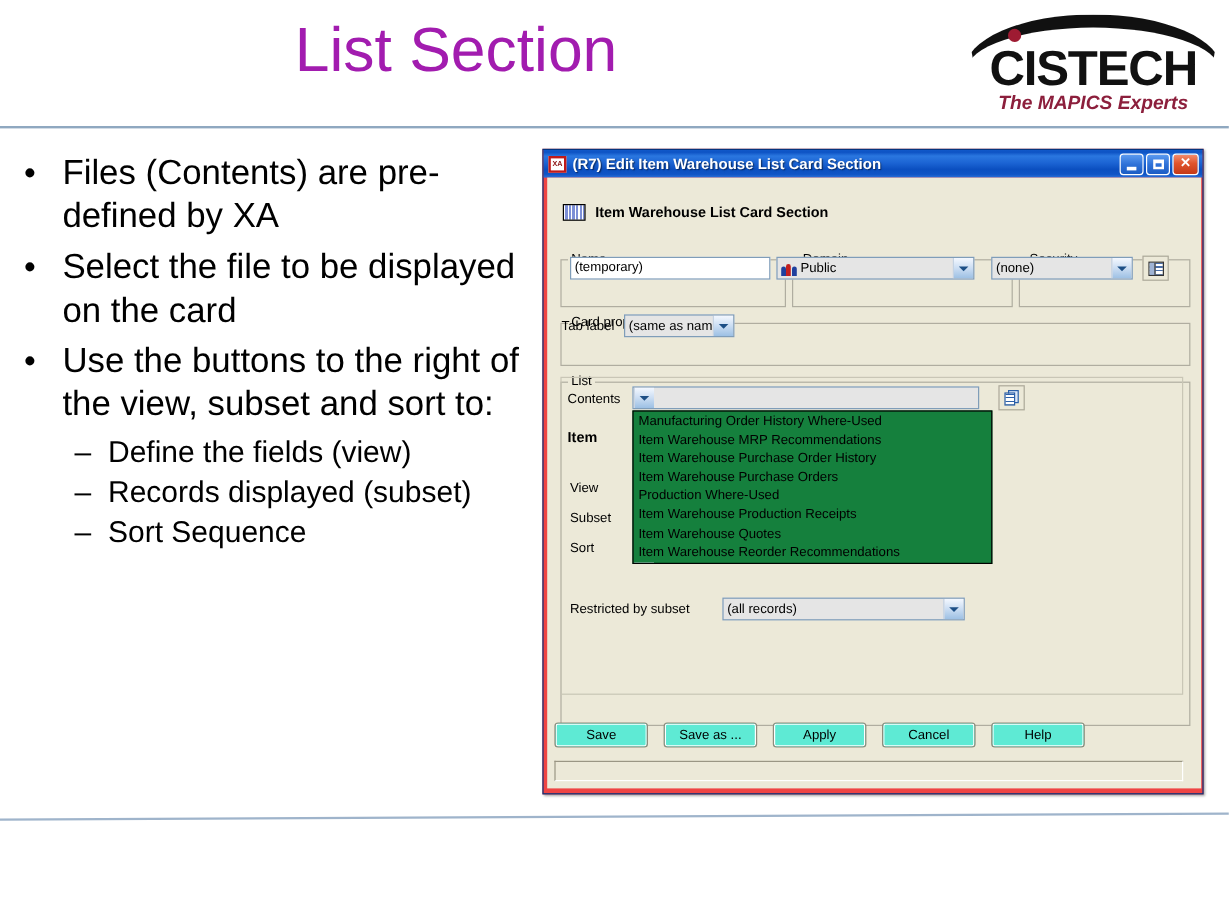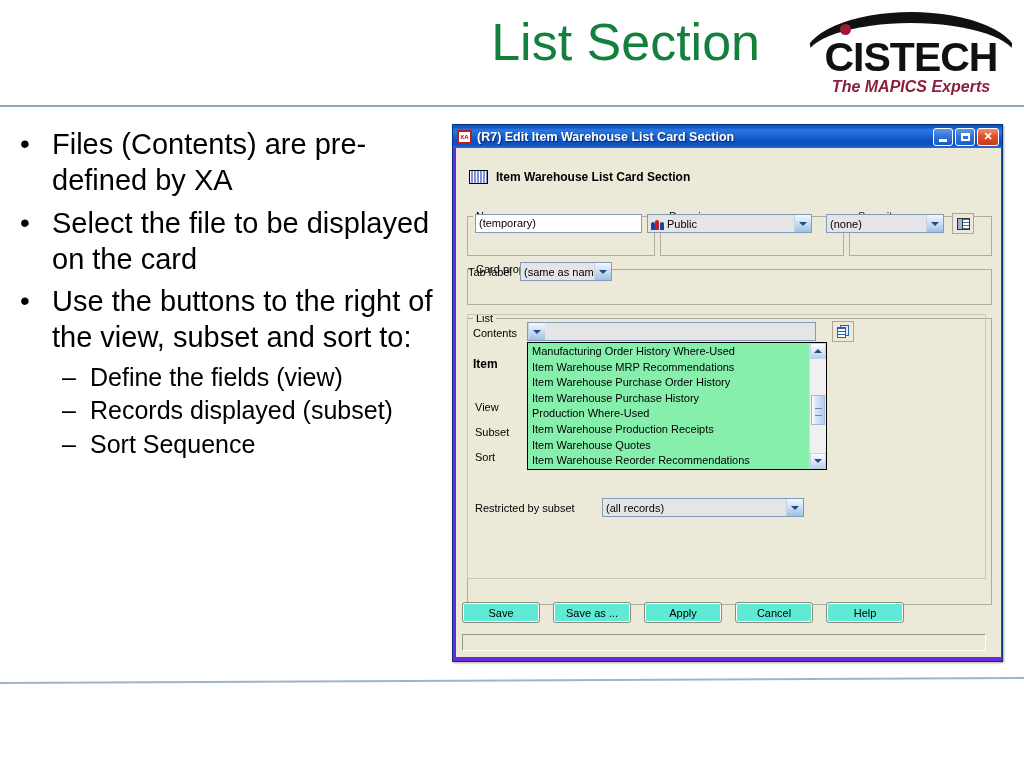--- a/index.html
+++ b/index.html
@@ -14,24 +14,24 @@
     overflow: hidden;
     font-family: "Liberation Sans", sans-serif;
   }
 
   
   .slide-title {
     position: absolute;
     left: 0;
     top: 14px;
     width: 760px;
-    text-align: right;
+    text-align: center;
     font-size: 52px;
     font-weight: 400;
-    color: #15803d;
+    color: #a21caf;
     letter-spacing: 0px;
     line-height: 1.1;
     font-family: "Liberation Sans", sans-serif;
   }
   .header-rule {
     position: absolute;
     left: 0;
     top: 105px;
     width: 1024px;
     height: 2px;
@@ -143,21 +143,21 @@
     font-size: 25px;
   }
 
   
   .xp-window {
     position: absolute;
     left: 452px;
     top: 124px;
     width: 551px;
     height: 538px;
-    background: #6d28d9;
+    background: #ef4444;
     border: 1px solid #05337d;
     box-sizing: border-box;
     box-shadow: 1px 1px 2px rgba(0,0,0,0.35);
     font-size: 11px;
   }
   .titlebar {
     position: absolute;
     left: 0; top: 0;
     width: 100%;
     height: 23px;
@@ -353,25 +353,26 @@
 
   
   .contents-combo { left: 527px; top: 322px; width: 289px; }
   .copy-btn { left: 832px; top: 321px; }
 
   .listbox {
     position: absolute;
     left: 527px; top: 342px;
     width: 300px;
     height: 128px;
-    background: #86efac;
+    background: #15803d;
     border: 1px solid #000000;
     box-sizing: border-box;
     display: flex;
     overflow: hidden;
+    flex-direction: column;
   }
   .list-items { flex: 1; padding-top: 1px; }
   .list-item {
     font-size: 11px;
     line-height: 15.6px;
     padding-left: 4px;
     color: #000;
     white-space: nowrap;
     font-family: "Liberation Sans", sans-serif;
   }
@@ -607,21 +608,21 @@
     <span class="pg back"></span>
       <span class="pg front"></span>
   </span>
 </div>
 
 <div class="listbox">
   <div class="list-items">
     <div class="list-item">Manufacturing Order History Where-Used</div>
     <div class="list-item">Item Warehouse MRP Recommendations</div>
     <div class="list-item">Item Warehouse Purchase Order History</div>
-    <div class="list-item">Item Warehouse Purchase History</div>
+    <div class="list-item">Item Warehouse Purchase Orders</div>
     <div class="list-item">Production Where-Used</div>
     <div class="list-item">Item Warehouse Production Receipts</div>
     <div class="list-item">Item Warehouse Quotes</div>
     <div class="list-item">Item Warehouse Reorder Recommendations</div>
   </div>
   <div class="lb-scroll">
     <div class="sb-arrow up"></div>
     <div class="sb-thumb"></div>
     <div class="sb-arrow down"></div>
   </div>

